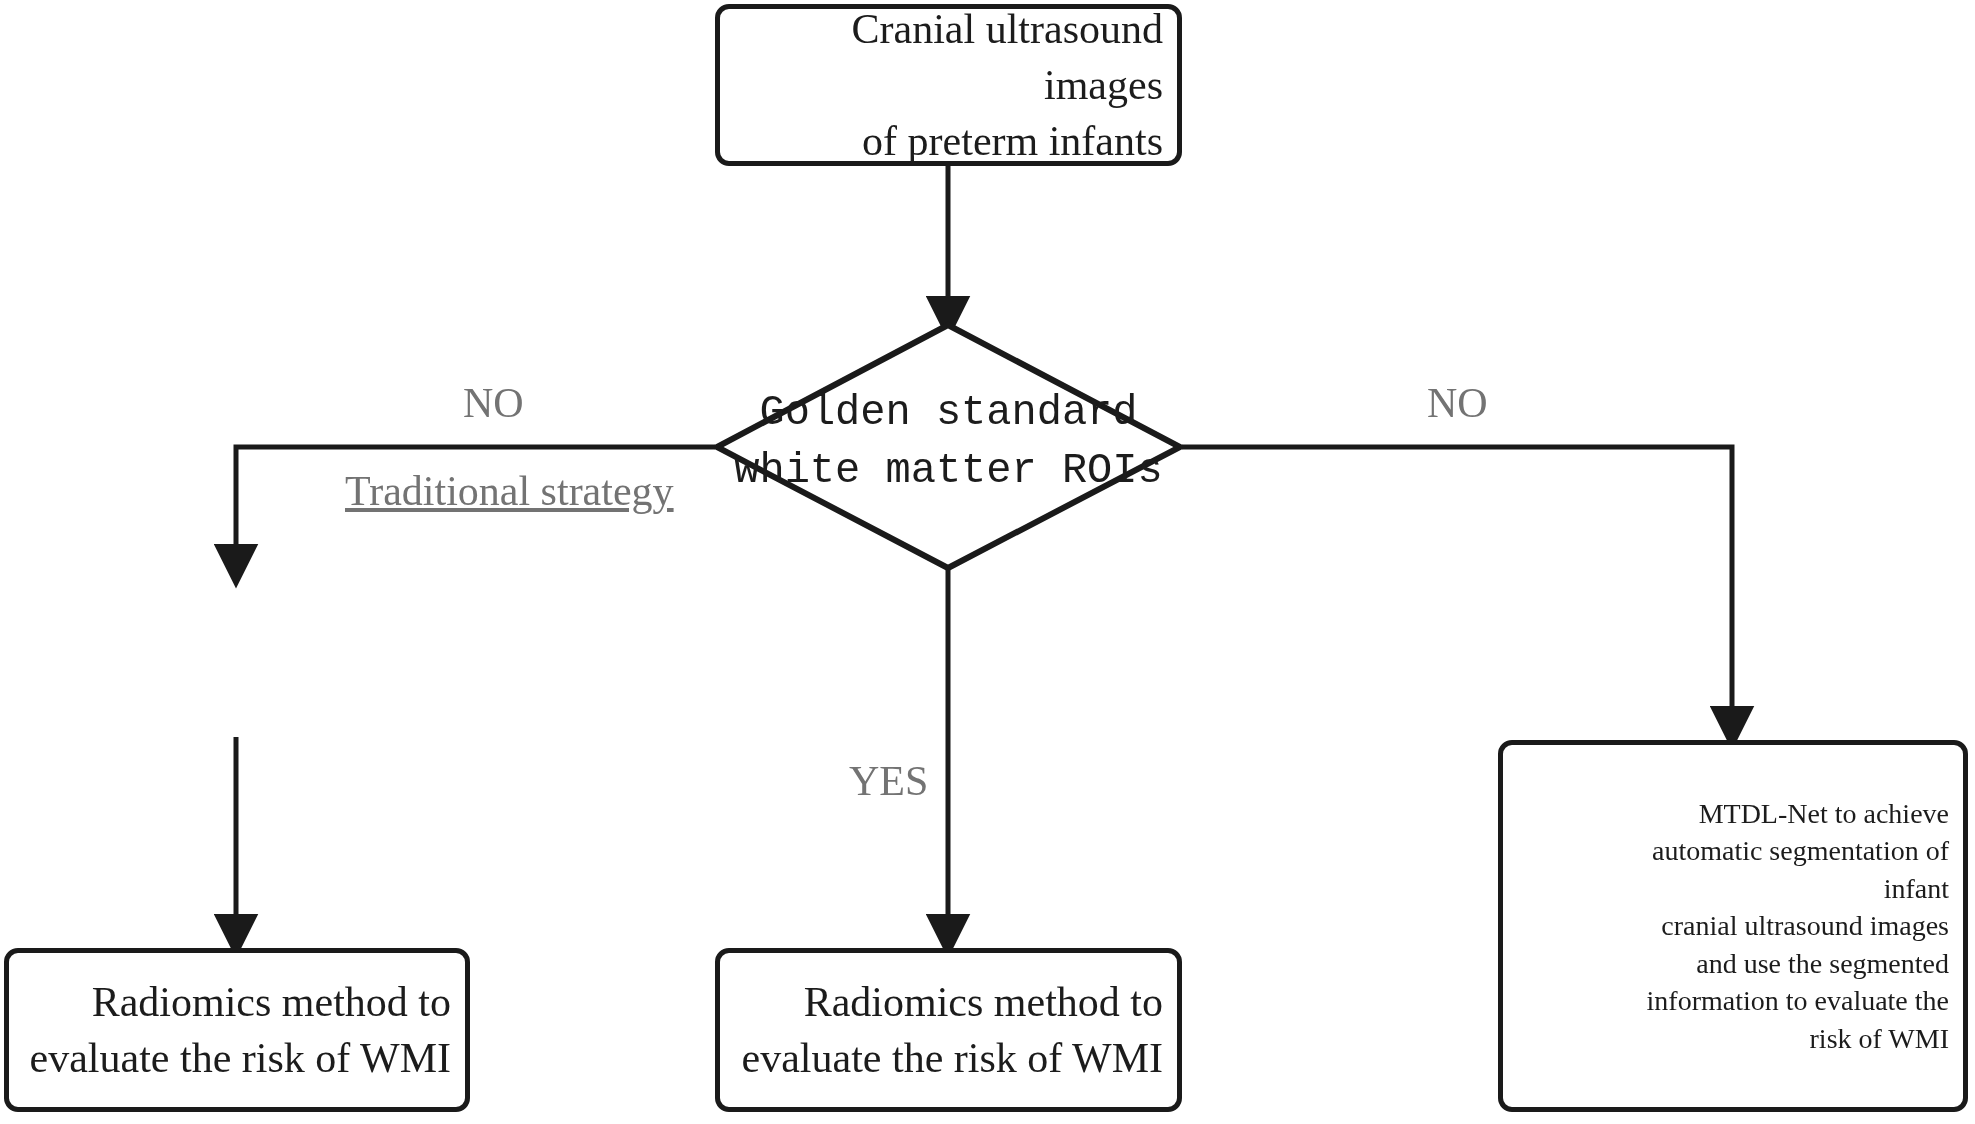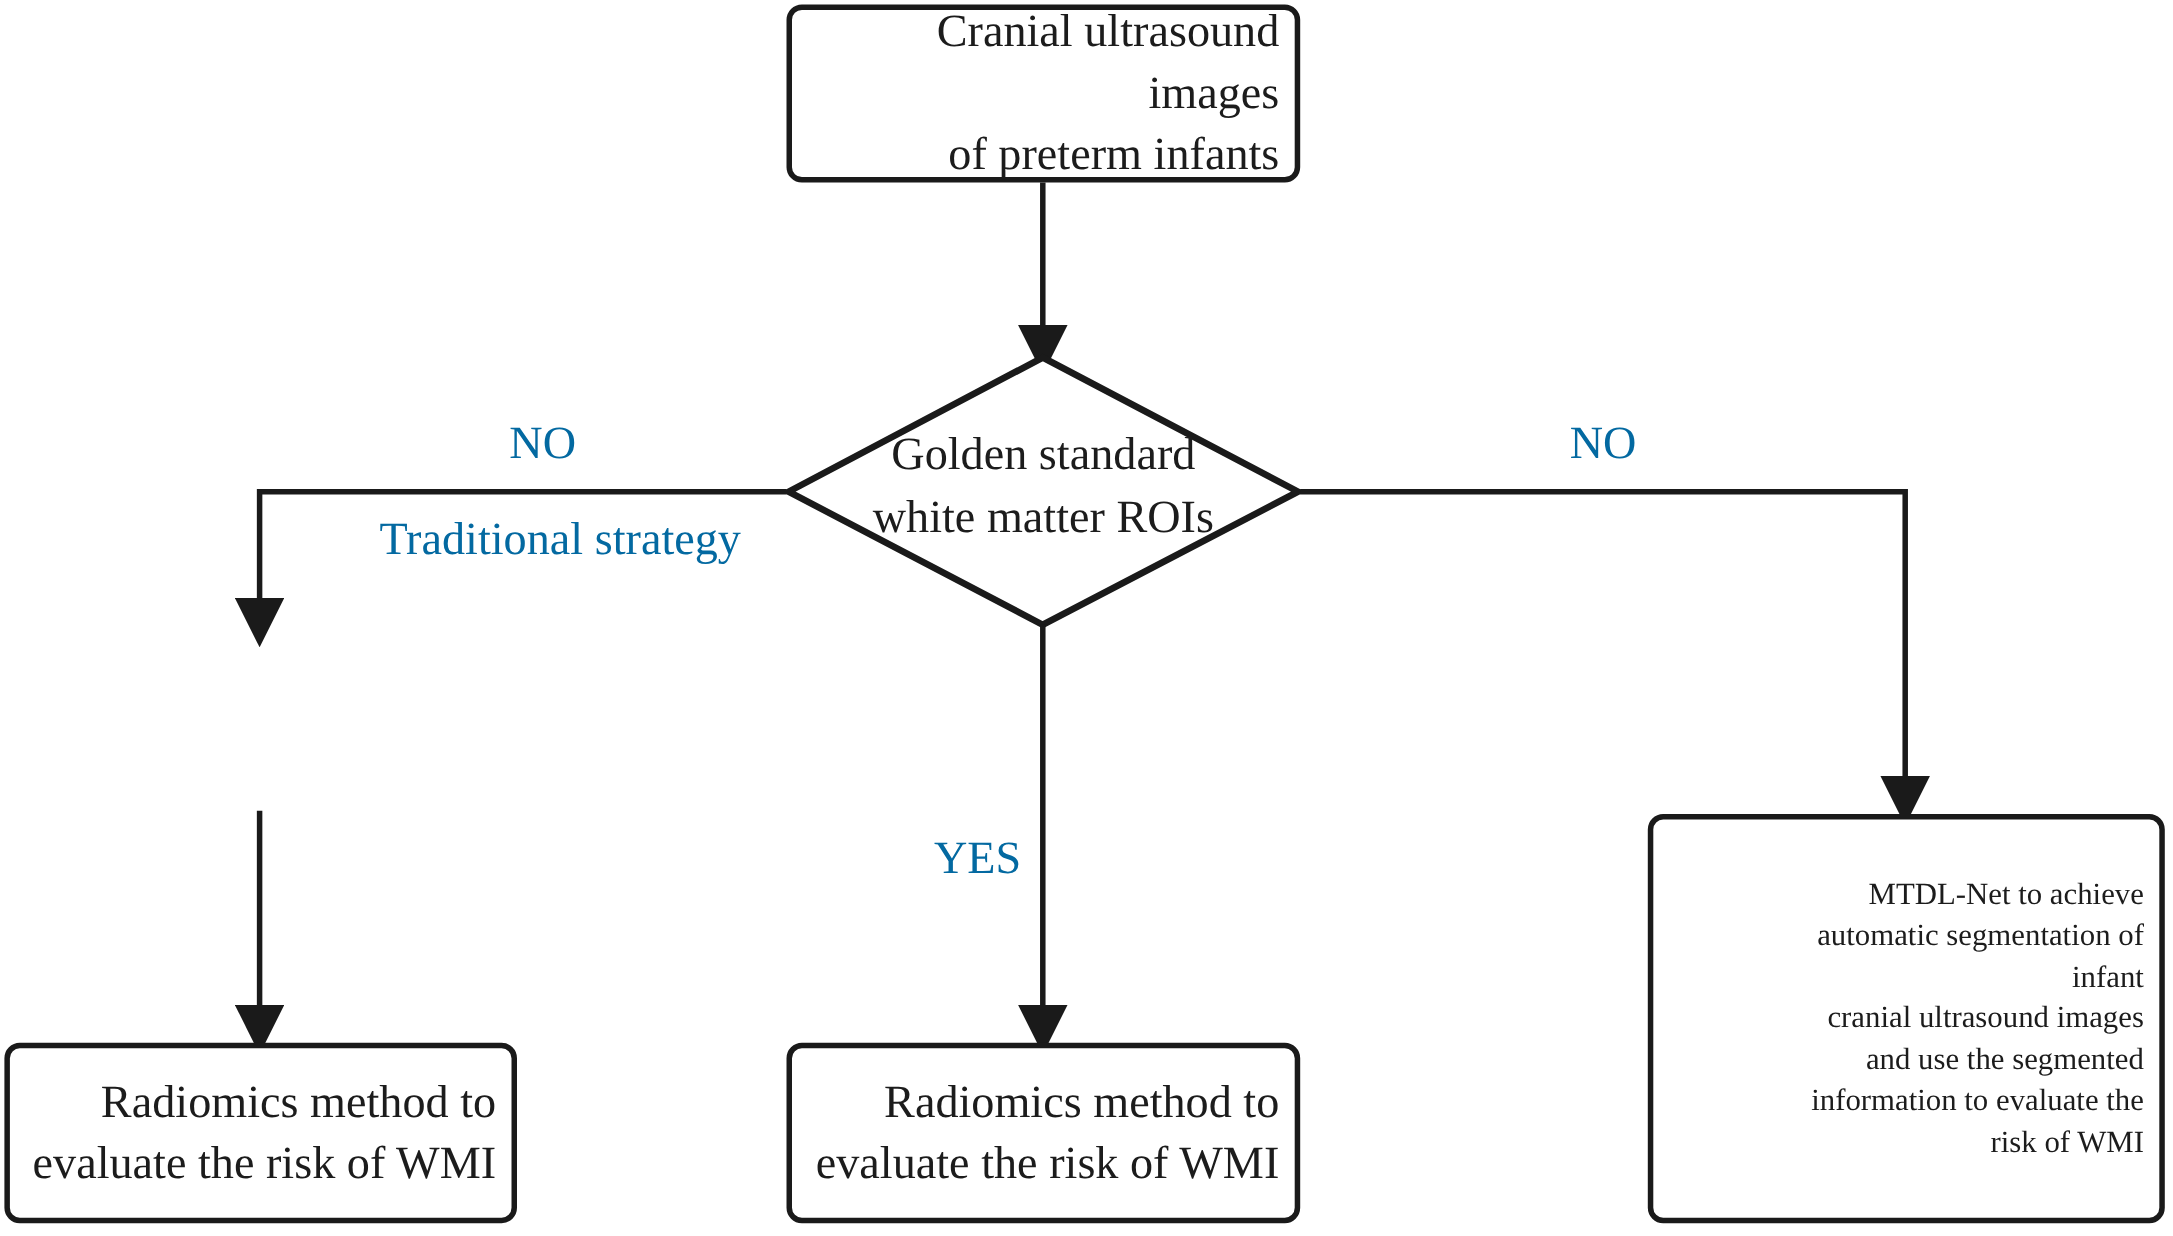--- a/index.html
+++ b/index.html
@@ -36,21 +36,21 @@
     line-height: 1.34;
     padding: 6px 14px;
   }
   .node-text {
     display: block;
     width: 100%;
     white-space: pre-line;
   }
   .edge-label {
     position: absolute;
-    color: #0369a1;
+    color: #737373;
     white-space: nowrap;
     line-height: 1;
   }
   .diamond-text {
     position: absolute;
     text-align: center;
     color: #1c1c1c;
     white-space: pre-line;
     line-height: 1.38;
   }
@@ -80,21 +80,21 @@
     <line x1="948" y1="568" x2="948" y2="936" stroke="#1a1a1a" stroke-width="5" marker-end="url(#arrowhead)"></line>
 
     <line x1="236" y1="737" x2="236" y2="936" stroke="#1a1a1a" stroke-width="5" marker-end="url(#arrowhead)"></line>
   </svg>
 
   <div class="node-box fs-42" style="left:715px; top:4px; width:467px; height:162px;">
     <span class="node-text">Cranial ultrasound images
 of preterm infants</span>
   </div>
 
-  <div class="diamond-text fs-42" style="left:717px; top:385px; width:463px;">Golden standard
+  <div class="diamond-text fs-42" style="left:717px; top:385px; width:463px;font-family:Liberation Mono, monospace;">Golden standard
 white matter ROIs</div>
 
 
   <div class="node-box fs-42" style="left:4px; top:948px; width:466px; height:164px;">
     <span class="node-text">Radiomics method to
 evaluate the risk of WMI</span>
   </div>
 
   <div class="node-box fs-42" style="left:715px; top:948px; width:467px; height:164px;">
     <span class="node-text">Radiomics method to
@@ -106,20 +106,20 @@
 automatic segmentation of
 infant
 cranial ultrasound images
 and use the segmented
 information to evaluate the
 risk of WMI</span>
   </div>
 
   <div class="edge-label fs-42" style="left:463px; top:382px;">NO</div>
 
-  <div class="edge-label fs-42" style="left:345px; top:470px;">Traditional strategy</div>
+  <div class="edge-label fs-42" style="left:345px; top:470px;text-decoration:underline;">Traditional strategy</div>
 
   <div class="edge-label fs-42" style="left:849px; top:760px;">YES</div>
 
   <div class="edge-label fs-42" style="left:1427px; top:382px;">NO</div>
 
 
 </div>
 
 </body></html>

